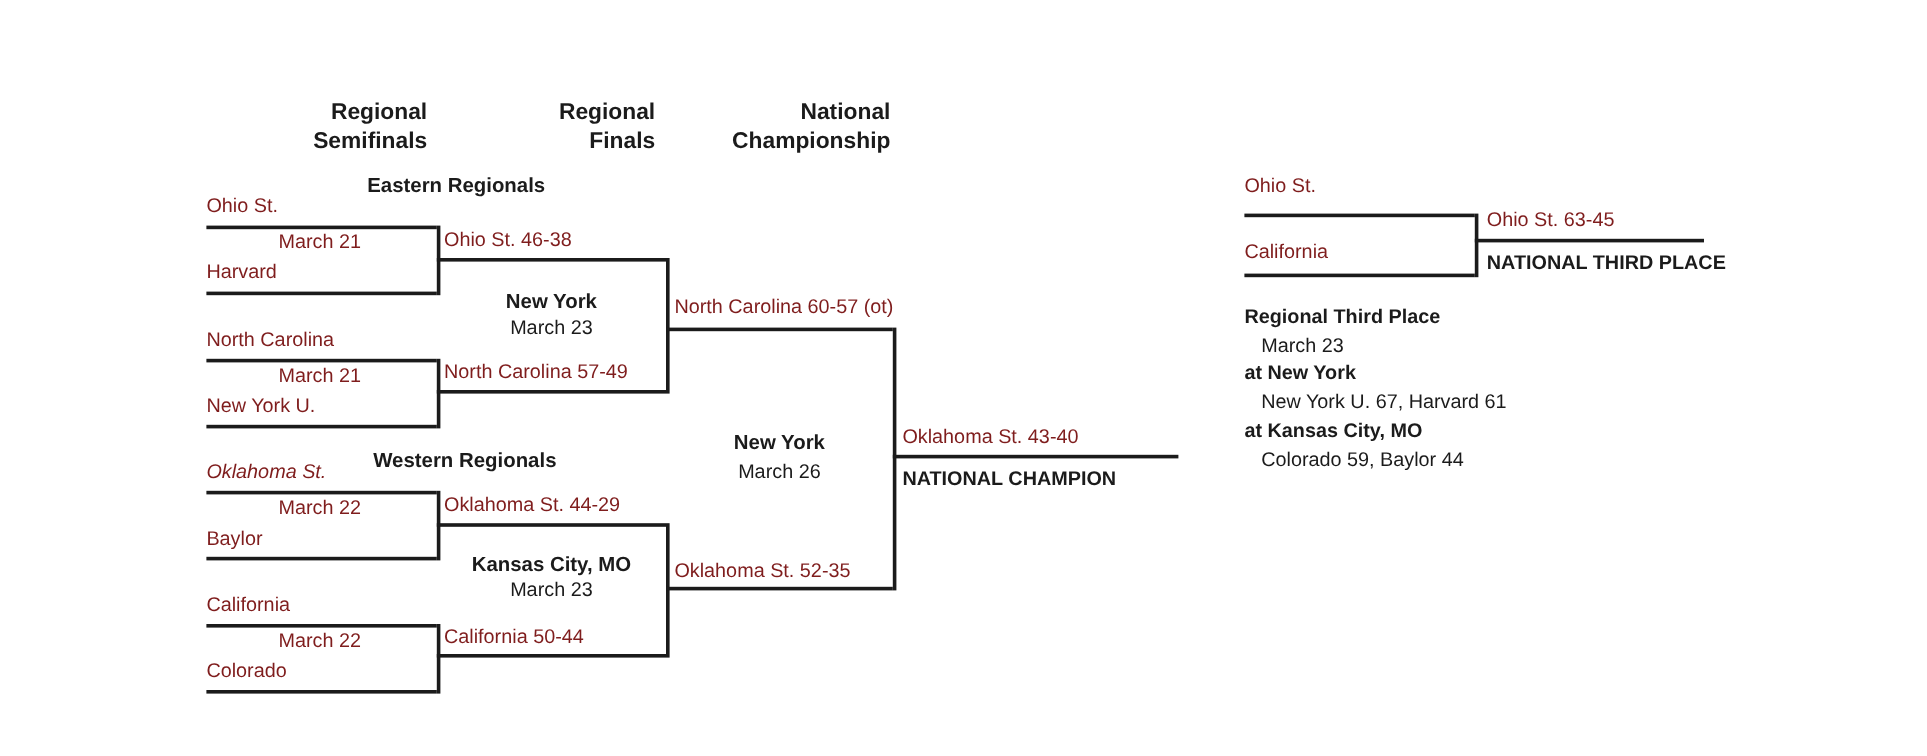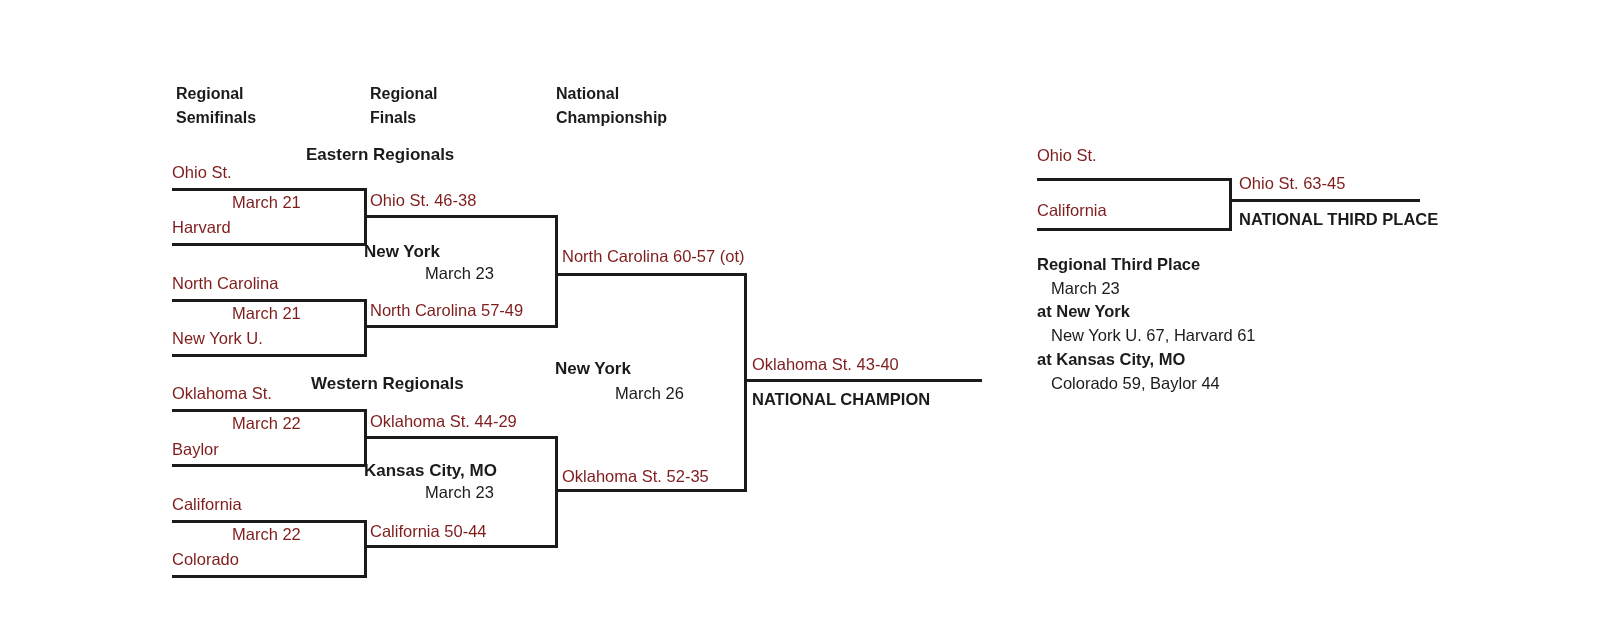--- a/index.html
+++ b/index.html
@@ -29,22 +29,22 @@
     text-align: center;
     font-size: 34px;
     font-weight: bold;
     letter-spacing: -0.2px;
     color: #232323;
   }
 
   
   .round-header {
     position: absolute;
-    text-align: left;
-    font-size: 16px;
+    text-align: right;
+    font-size: 19px;
     font-weight: bold;
     line-height: 24px;
     color: #1b1b1b;
     white-space: pre-line;
   }
   .rh-semis   { left: 176px; top: 82px; width: 180px; }
   .rh-finals  { left: 370px; top: 82px; width: 176px; }
   .rh-natl    { left: 556px; top: 82px; width: 186px; }
 
   
@@ -82,21 +82,21 @@
     color: #1b1b1b;
     text-align: center;
     white-space: nowrap;
   }
   .txt-center-b {
     position: absolute;
     font-size: 17px;
     line-height: 21px;
     font-weight: bold;
     color: #1b1b1b;
-    text-align: left;
+    text-align: center;
     white-space: nowrap;
   }
 
   
   .hline {
     position: absolute;
     height: 0;
     border-top: 3px solid #1b1b1b;
   }
   .vline {
@@ -151,21 +151,21 @@
   <div class="vline" style="left:364px; top:299px; height:58px;"></div>
 
   <div class="txt" style="left:370px; top:190px;">Ohio St. 46-38</div>
   <div class="hline" style="left:364px; top:215px; width:191px;"></div>
   <div class="txt-center-b" style="left:364px; top:241px; width:191px;">New York</div>
   <div class="txt-center" style="left:364px; top:263px; width:191px;">March 23</div>
   <div class="txt" style="left:370px; top:300px;">North Carolina 57-49</div>
   <div class="hline" style="left:364px; top:325px; width:191px;"></div>
   <div class="vline" style="left:555px; top:215px; height:113px;"></div>
 
-  <div class="txt" style="left:172px; top:383px;">Oklahoma St.</div>
+  <div class="txt" style="left:172px; top:383px;font-style:italic;">Oklahoma St.</div>
   <div class="hline" style="left:172px; top:409px; width:192px;"></div>
   <div class="txt" style="left:232px; top:413px;">March 22</div>
   <div class="txt" style="left:172px; top:439px;">Baylor</div>
   <div class="hline" style="left:172px; top:464px; width:192px;"></div>
   <div class="vline" style="left:364px; top:409px; height:58px;"></div>
 
   <div class="txt" style="left:172px; top:494px;">California</div>
   <div class="hline" style="left:172px; top:520px; width:192px;"></div>
   <div class="txt" style="left:232px; top:524px;">March 22</div>
   <div class="txt" style="left:172px; top:549px;">Colorado</div>

